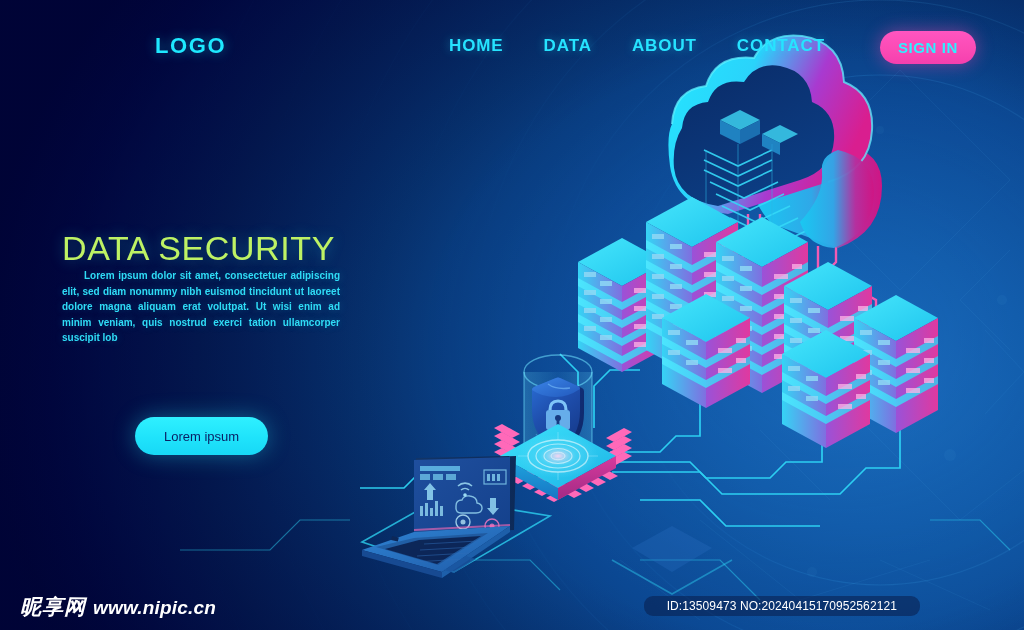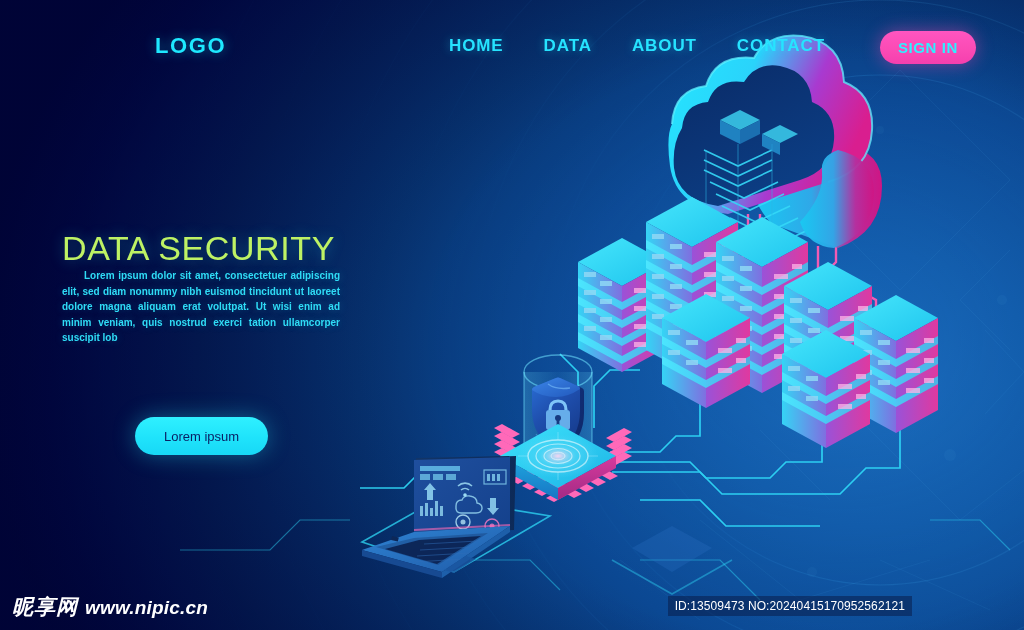--- a/index.html
+++ b/index.html
@@ -70,41 +70,42 @@
     background:linear-gradient(180deg,#2ff0ff 0%,#1fe3fb 55%,#18d8f6 100%);
     box-shadow:0 0 22px rgba(40,230,255,.35);
     display:flex; align-items:center; justify-content:center;
     font-size:13px; color:#0a1f63; cursor:pointer;
   }
 
   
   .illo { position:absolute; left:0; top:0; z-index:20; }
 
   
-  .footer { position:absolute; left:0; bottom:0; width:920px; height:52px; z-index:50; }
+  .footer { position:absolute; left:8px; bottom:0; width:920px; height:52px; z-index:50; }
   .wm-badge {
     position:absolute; left:12px; bottom:12px;
     display:flex; align-items:flex-end; gap:7px;
   }
   .wm-cn {
     font-family:"DejaVu Sans", sans-serif;
     font-size:21px; font-weight:700; color:#ffffff;
     letter-spacing:1px; line-height:1;
     font-style:italic;
   }
   .wm-url {
     font-size:19px; font-weight:700; font-style:italic;
     color:#ffffff; letter-spacing:.2px; line-height:1.05;
   }
   .wm-id {
     position:absolute; right:8px; bottom:14px;
-    padding:3px 7px;
+    padding:3px 23px;
     background:rgba(9,30,74,.55);
     font-size:12px; color:#ffffff; letter-spacing:.1px;
     white-space:nowrap;
+    border-radius:9px;
   }
 </style>
 </head>
 <body>
 
 <div id="stage">
 
   <div class="bg-base"></div>
 
   <svg class="bg-arcs" viewBox="0 0 1024 630" preserveAspectRatio="none">

